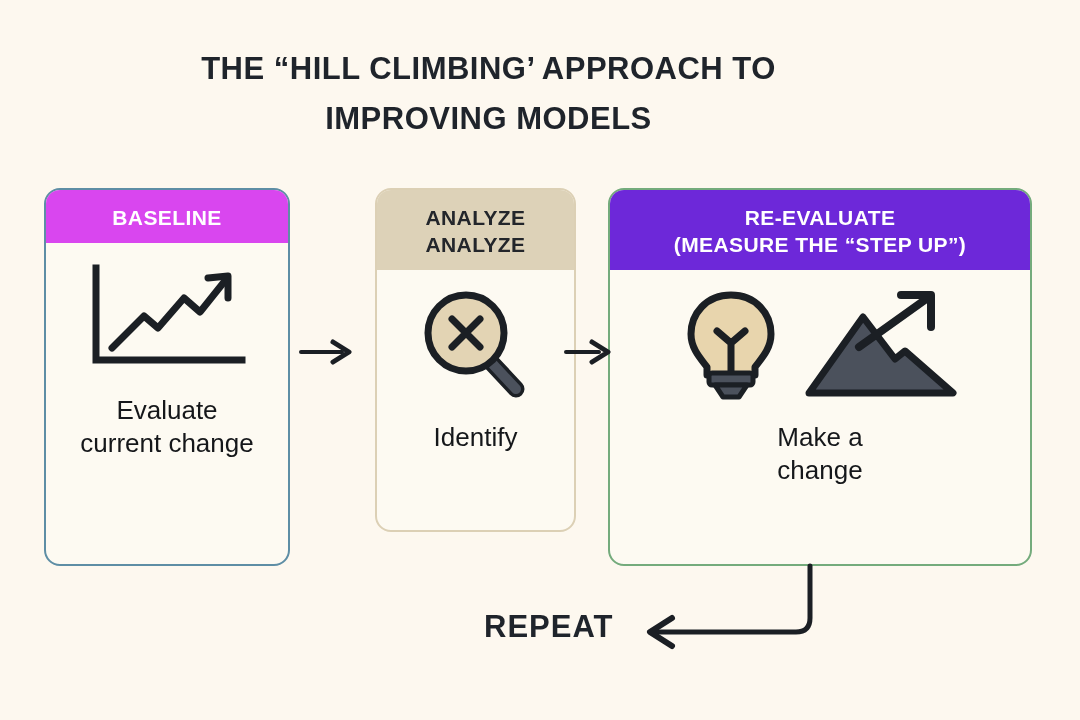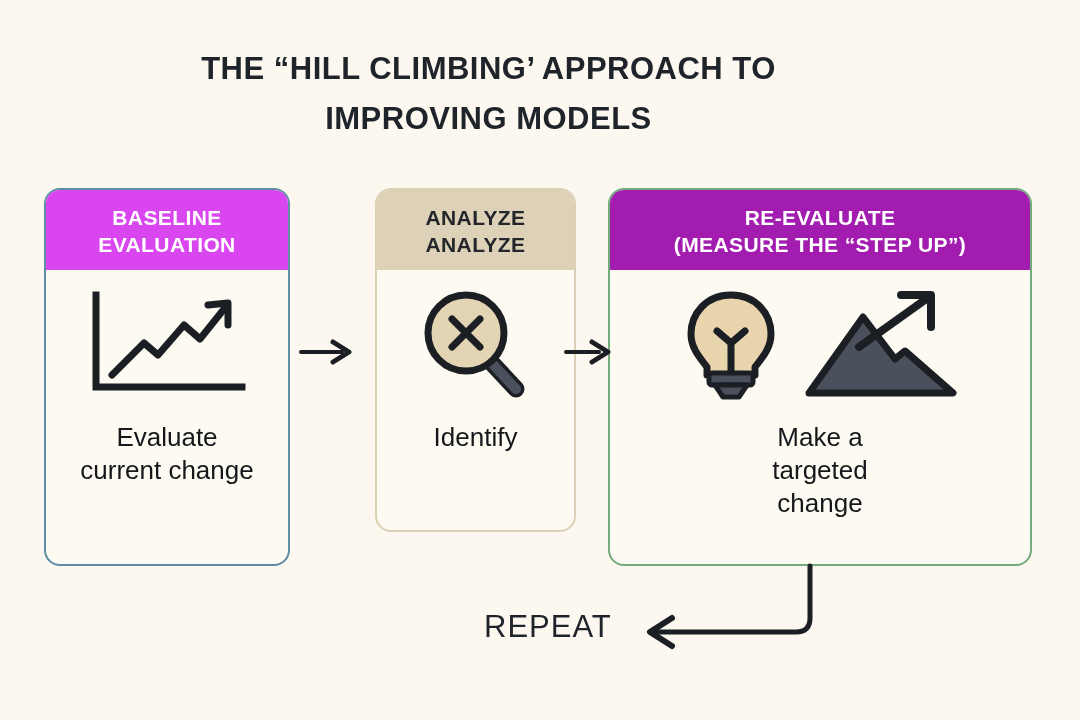--- a/index.html
+++ b/index.html
@@ -107,57 +107,56 @@
     background: #ddd2b8;
     color: #23262b;
   }
 
   
   #card-reevaluate {
     left: 608px; top: 188px; width: 424px; height: 378px;
     border-color: #74ab7c;
   }
   #card-reevaluate .card-head {
-    background: #a21caf;
+    background: #6d28d9;
     color: #ffffff;
   }
 
   
   #connectors {
     position: absolute;
     left: 0; top: 0;
     width: 1080px; height: 720px;
     pointer-events: none;
   }
 
   
   #repeat-label {
     position: absolute;
     left: 484px;
     top: 609px;
     font-size: 31px;
-    font-weight: normal;
+    font-weight: bold;
     letter-spacing: 1px;
     color: #1f242b;
   }
 </style>
 </head>
 <body>
 
 <div id="infographic">
 
   <div class="title-block">
     <span class="title-line">THE “HILL CLIMBING’ APPROACH TO</span>
     <span class="title-line">IMPROVING MODELS</span>
   </div>
 
   <div class="card" id="card-baseline">
     <div class="card-head">
       <div>BASELINE</div>
-      <div>EVALUATION</div>
     </div>
     <div class="card-body">
       <div class="icon-row">
         <span>
           <svg width="170" height="112" viewBox="0 0 170 112">
             <path d="M14 6 L14 98 L160 98" fill="none" stroke="#1b1f24" stroke-width="7" stroke-linecap="square" stroke-linejoin="miter"></path>
             <polyline points="30,86 62,54 76,66 102,36 118,50 142,20" fill="none" stroke="#1b1f24" stroke-width="7" stroke-linecap="round" stroke-linejoin="round"></polyline>
             <path d="M126 16 L146 14 L146 36" fill="none" stroke="#1b1f24" stroke-width="7" stroke-linecap="round" stroke-linejoin="round"></path>
           </svg>
         </span>
@@ -214,21 +213,20 @@
           <svg width="160" height="114" viewBox="0 0 160 114">
             <path d="M8 106 L62 30 L94 72 L104 64 L152 106 Z" fill="#4b515c" stroke="#1b1f24" stroke-width="7" stroke-linejoin="round"></path>
             <path d="M58 60 L128 10" fill="none" stroke="#1b1f24" stroke-width="8" stroke-linecap="round"></path>
             <path d="M100 8 L130 8 L130 40" fill="none" stroke="#1b1f24" stroke-width="8" stroke-linecap="round" stroke-linejoin="round"></path>
           </svg>
         </span>
       </div>
       <div class="caption-row">
         <div class="caption">
           <div>Make a</div>
-          <div>targeted</div>
           <div>change</div>
         </div>
       </div>
     </div>
   </div>
 
   <svg id="connectors">
 
     <g>
       <line x1="301" y1="352" x2="342" y2="352" stroke="#1b1f24" stroke-width="4" stroke-linecap="round"></line>

